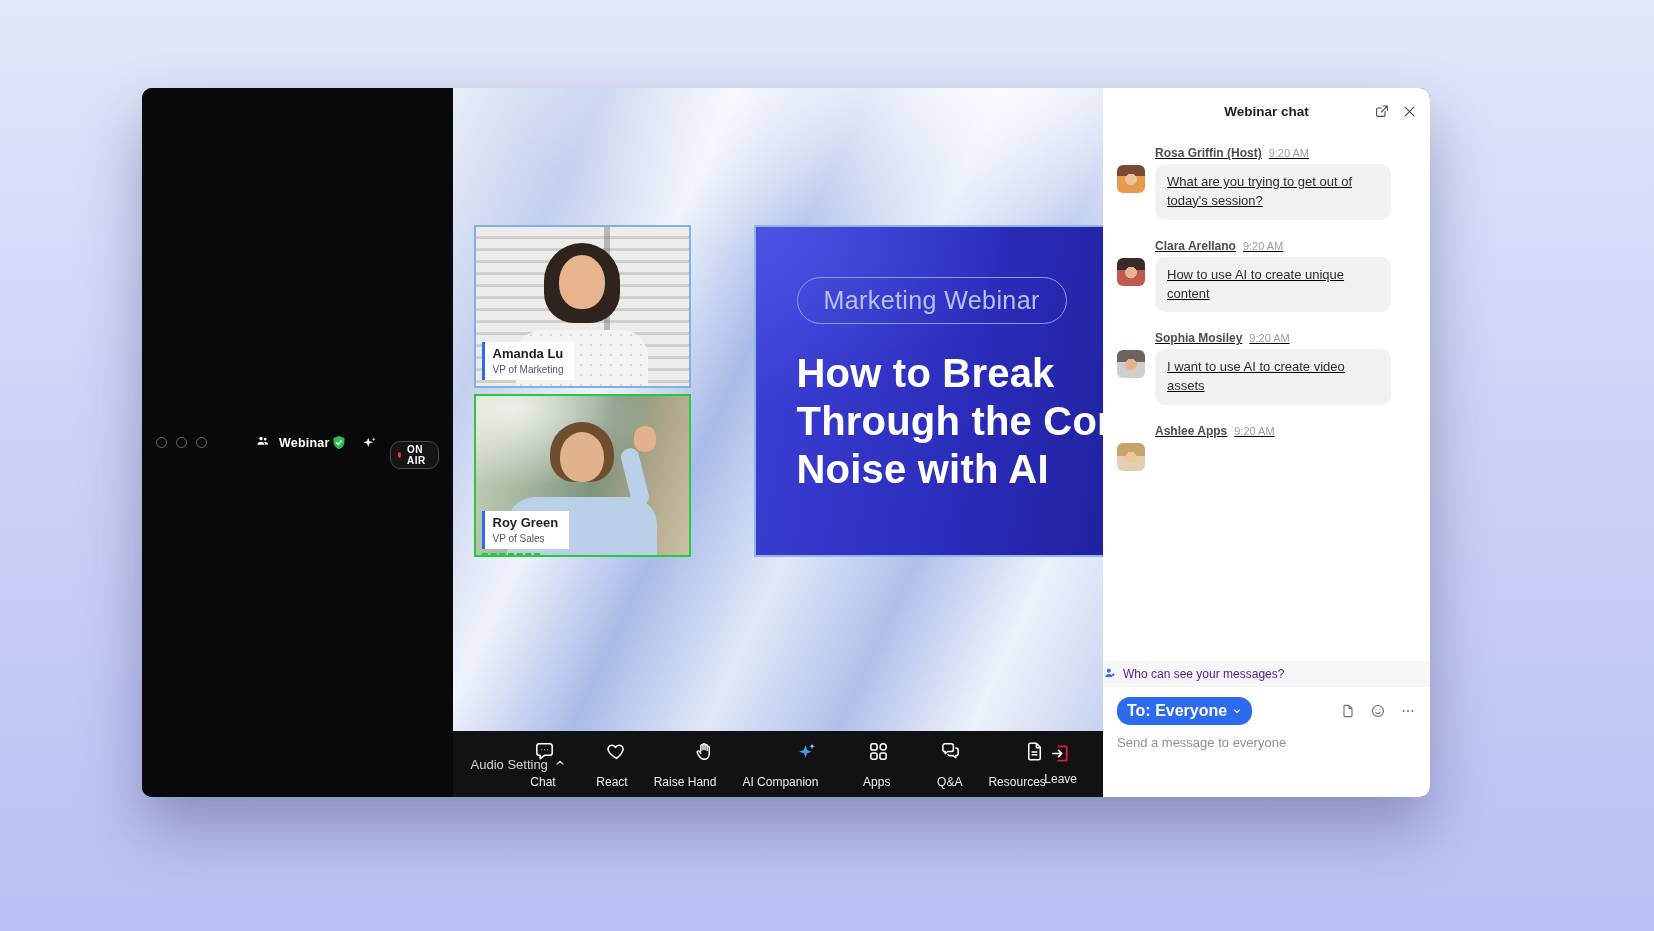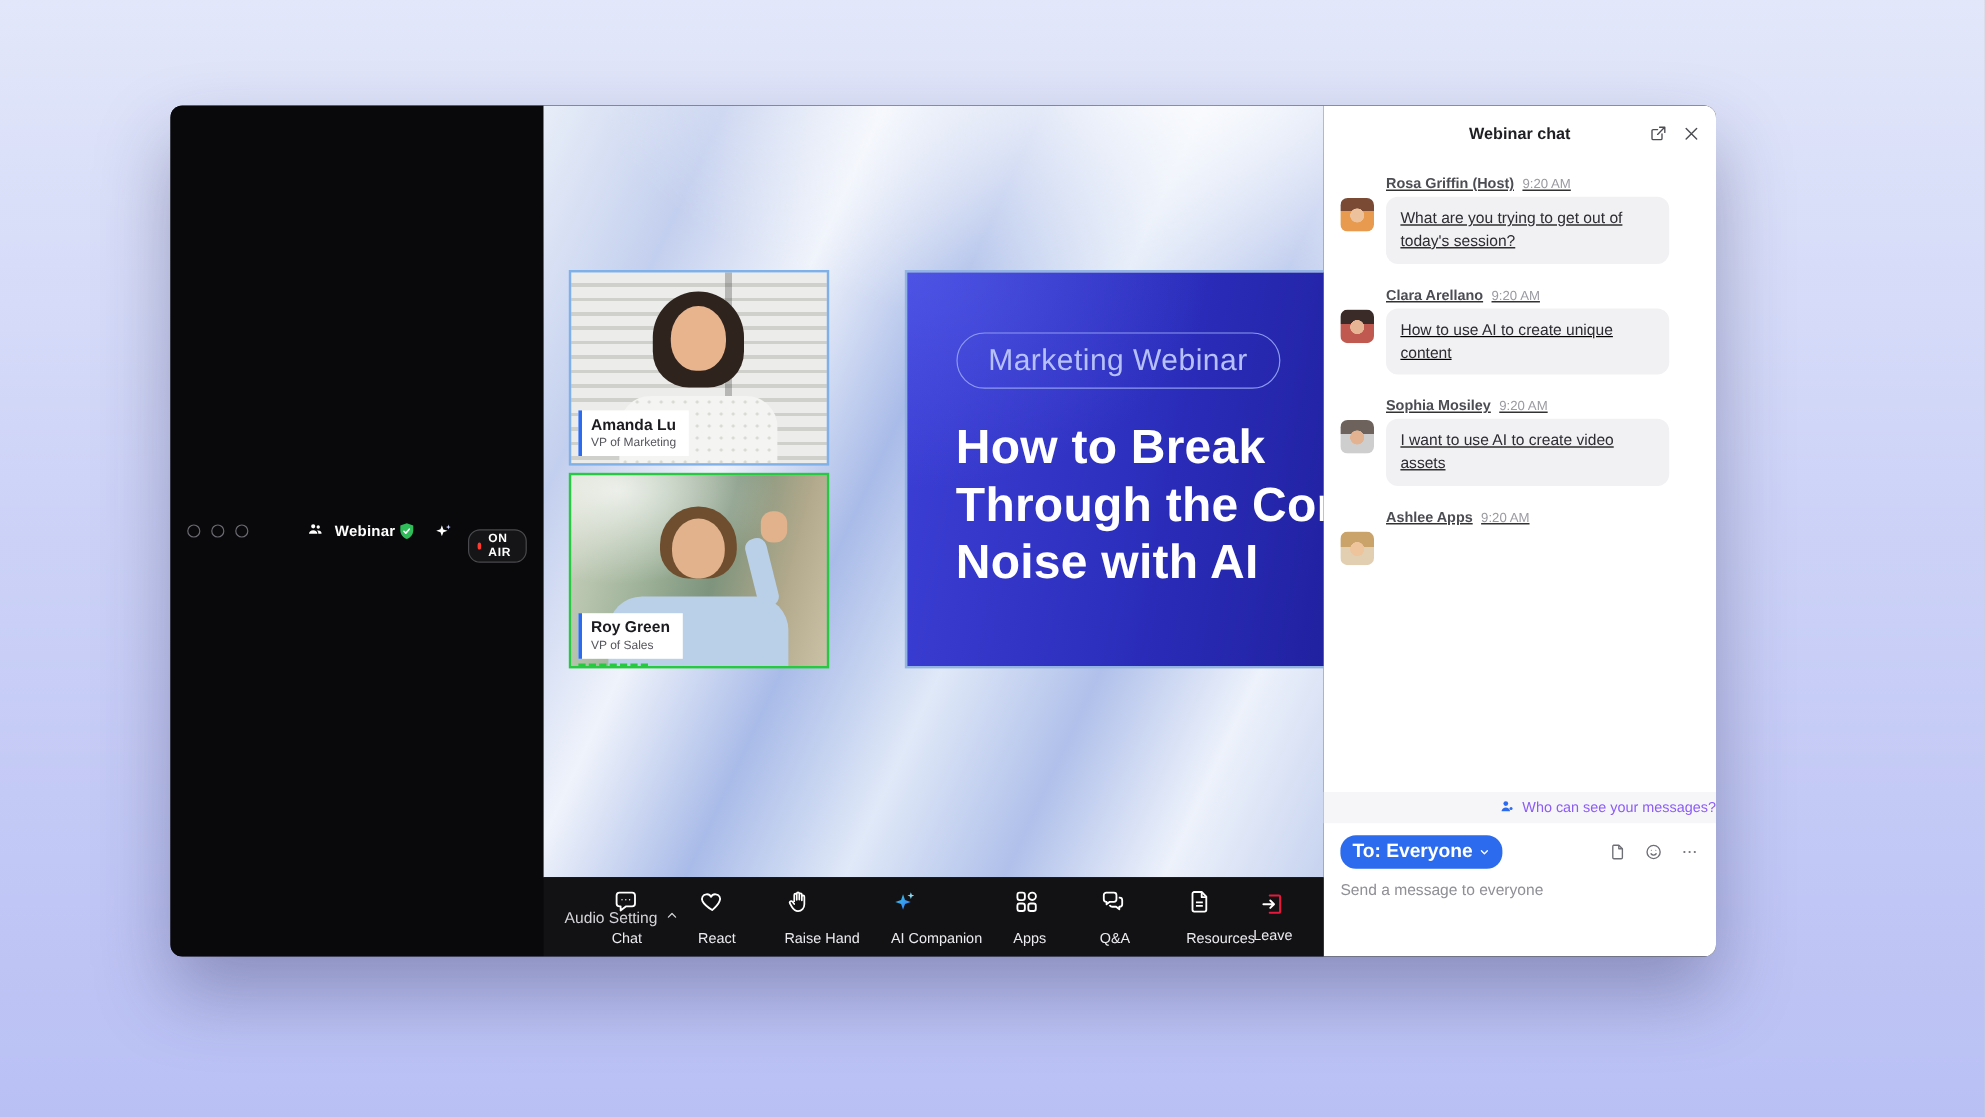--- a/index.html
+++ b/index.html
@@ -93,21 +93,21 @@
     border:1.5px solid #8e9af0; border-radius:24px; padding:8px 26px;
     color:#b6c0fa; font-size:25px; letter-spacing:.4px;
   }
   .slide-title { position:absolute; left:41px; top:122px; color:#fff; font-size:40px; font-weight:700; line-height:1.2; letter-spacing:.2px; }
   .slide-title span { display:block; }
 
   
   .toolbar { flex:0 0 66px; background:#121215; display:flex; align-items:center; position:relative; color:#ececf0; }
   .audio-setting { position:absolute; left:18px; display:flex; align-items:center; gap:6px; font-size:13px; color:#d4d4d8; cursor:pointer;justify-content:space-between; }
   .tool-group { margin:0 auto; display:flex; gap:10px; }
-  .tool-btn { min-width:62px; display:flex; flex-direction:column; align-items:flex-start; gap:12px; padding:5px 8px; font-size:12px; color:#ececf0; cursor:pointer; border-radius:8px; }
+  .tool-btn { min-width:62px; display:flex; flex-direction:column; align-items:flex-end; gap:12px; padding:5px 8px; font-size:12px; color:#ececf0; cursor:pointer; border-radius:8px; }
   .tool-btn svg { display:block; }
   .leave-btn { position:absolute; right:26px; display:flex; flex-direction:column; align-items:center; gap:4px; font-size:12px; cursor:pointer; }
 
   
   .chat-panel { flex:0 0 327px; background:#ffffff; display:flex; flex-direction:column; min-height:0; }
   .chat-header { flex:0 0 46px; display:flex; align-items:center; justify-content:center; position:relative; }
   .chat-title { font-size:13.5px; font-weight:700; color:#1f1f23; }
   .chat-header-icons { position:absolute; right:13px; display:flex; gap:12px; align-items:center; }
   .icon-btn { cursor:pointer; display:flex; align-items:center; }
   .messages { flex:1; min-height:0; overflow:hidden; padding:12px 16px 0 14px; }
@@ -115,21 +115,21 @@
   .avatar { flex:0 0 28px; width:28px; height:28px; border-radius:6px; margin-top:19px; }
   .av0 { background: radial-gradient(circle at 50% 52%, #ecc19c 0 28%, transparent 30%), linear-gradient(180deg,#7a4a34 0 38%, #e89a4e 38%); }
   .av1 { background: radial-gradient(circle at 50% 52%, #e7b494 0 28%, transparent 30%), linear-gradient(180deg,#3a2a28 0 42%, #c05a50 42%); }
   .av2 { background: radial-gradient(circle at 50% 52%, #e3b391 0 28%, transparent 30%), linear-gradient(180deg,#6e625c 0 42%, #cfcecf 42%); }
   .av3 { background: radial-gradient(circle at 50% 52%, #eec49d 0 28%, transparent 30%), linear-gradient(180deg,#caa36a 0 46%, #e2cfb2 46%); }
   .msg-body { display:flex; flex-direction:column; align-items:flex-start; }
   .msg-meta { font-size:12px; font-weight:600; color:#4c4c53; margin-bottom:4px; }
   .msg-meta .time { font-size:11px; font-weight:400; color:#9a9aa1; margin-left:7px; }
   .bubble { background:#f1f1f4; border-radius:10px; padding:9px 12px; font-size:13px; color:#2c2c31; line-height:1.45; max-width:236px; }
 
-  .who-bar { flex:0 0 26px; background:#f6f6f8; display:flex; align-items:center; justify-content:flex-end; gap:6px; font-size:12px; color:#8b5cf6; }
+  .who-bar { flex:0 0 26px; background:#f6f6f8; display:flex; align-items:center; justify-content:flex-start; gap:6px; font-size:12px; color:#4c1d95; }
   .composer { padding:10px 14px 46px; }
   .composer-row { display:flex; align-items:center; }
   .to-pill { background:#2c6bed; color:#fff; font-size:16px; font-weight:600; border-radius:13px; padding:5px 10px; display:flex; align-items:center; gap:5px; cursor:pointer; }
   .composer-icons { margin-left:auto; display:flex; gap:14px; align-items:center; color:#6e6e76; }
   .chat-input { border:none; outline:none; width:100%; font-size:13px; margin-top:10px; color:#333; background:transparent; }
   .chat-input::placeholder { color:#8f8f96; }
 </style>
 </head>
 <body>
 

